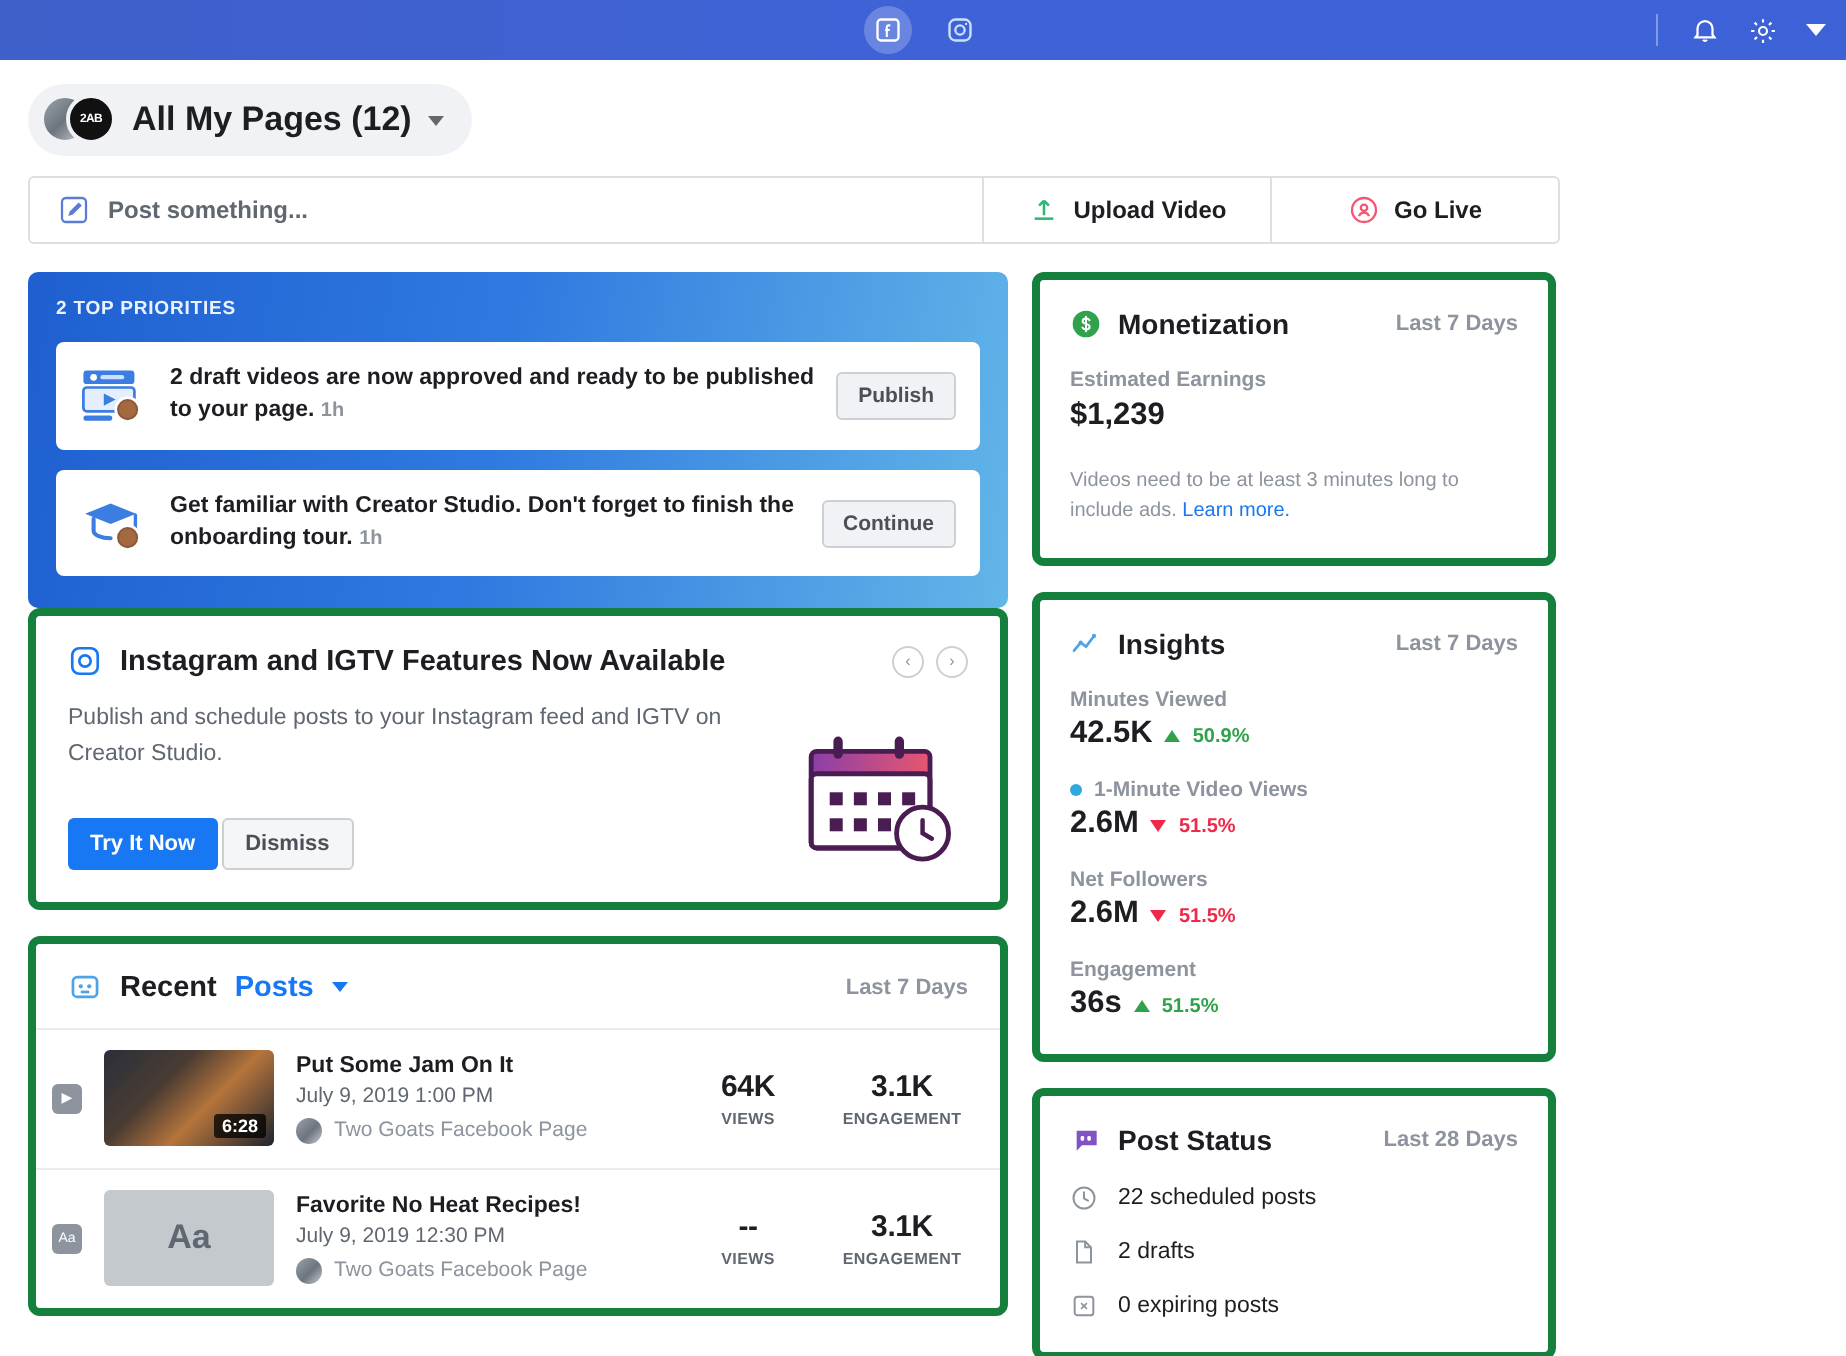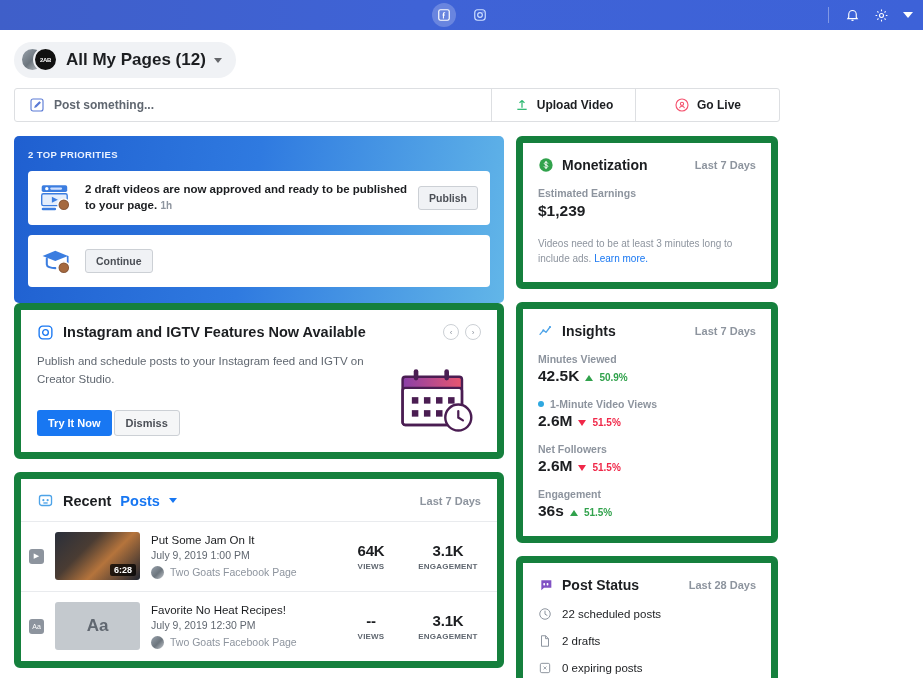--- a/index.html
+++ b/index.html
@@ -75,21 +75,21 @@
   .prio-card:last-child { margin-bottom:0; }
   .prio-icon { width:34px; height:30px; flex:none; position:relative; }
   .prio-text { flex:1; font-size:11.5px; font-weight:600; line-height:1.38; color:#1c1e21; }
   .prio-text .ago { color:#8d949e; font-weight:600; font-size:10px; }
   .prio-btn {
     flex:none; background:#f0f2f5; border:1px solid #ccd0d5; border-radius:3px;
     padding:5px 10px; font-size:10.5px; font-weight:700; color:#4b4f56; cursor:pointer;
   }
 
   
-  .card { background:#fff; border:7px solid #15803d; border-radius:6px; }
+  .card { background:#fff; border:4px solid #15803d; border-radius:6px; }
   .card + .card { margin-top:13px; }
 
   
   .igcard { padding:14px 16px 16px 16px; position:relative; overflow:hidden; }
   .ig-head { display:flex; align-items:center; justify-content:space-between; }
   .ig-title { display:flex; align-items:center; gap:9px; font-size:14.5px; font-weight:bold; color:#1c1e21; }
   .ig-arrows { display:flex; gap:6px; }
   .arrow-btn { width:16px;height:16px;border:1px solid #ccd0d5;border-radius:50%;
                display:flex;align-items:center;justify-content:center;color:#8d949e;font-size:8px;cursor:pointer; }
   .ig-body { font-size:11.5px; color:#606770; line-height:1.55; margin-top:12px; max-width:348px; }
@@ -108,21 +108,21 @@
   .post-row { display:flex; align-items:center; gap:11px; padding:10px 16px 11px 8px; border-top:1px solid #e9ebee; }
   .post-type { width:15px;height:15px;border-radius:3px;background:#8d949e;flex:none;
                display:flex;align-items:center;justify-content:center;color:#fff;font-size:7px; }
   .thumb { width:85px; height:48px; border-radius:3px; flex:none; position:relative; overflow:hidden; }
   .thumb.video { background: linear-gradient(135deg,#2a2f3a 0%,#4a3c33 35%,#b5743c 60%,#1e2430 100%); }
   .thumb.text { background:#c4c9ce; display:flex;align-items:center;justify-content:center;
                 color:#606770; font-size:17px; font-weight:600; }
   .dur { position:absolute; right:4px; bottom:4px; background:rgba(0,0,0,0.75); color:#fff;
          font-size:9px; font-weight:700; padding:1px 4px; border-radius:2px; }
   .post-meta { flex:1; min-width:0; }
-  .post-name { font-size:11.5px; font-weight:normal; color:#1c1e21; }
+  .post-name { font-size:11.5px; font-weight:bold; color:#1c1e21; }
   .post-date { font-size:10.5px; color:#606770; margin-top:3px; }
   .post-page { display:flex; align-items:center; gap:6px; margin-top:5px; }
   .pp-av { width:13px;height:13px;border-radius:50%;
            background:linear-gradient(135deg,#9aa3ad,#6c757d 55%,#c8ccd1); flex:none; }
   .pp-name { font-size:10.5px; color:#8d949e; }
   .stat { width:66px; text-align:center; flex:none; }
   .stat .sv { font-size:15px; font-weight:bold; color:#1c1e21; letter-spacing:-0.2px; }
   .stat .sl { font-size:8px; font-weight:bold; color:#606770; letter-spacing:0.2px; margin-top:3px; }
 
   
@@ -259,20 +259,24 @@
 
           <div class="prio-card">
             <div class="prio-icon">
               <svg viewBox="0 0 40 34" width="34" height="30">
                 <path d="M18 5L3 11l15 6 15-6z" fill="#3b7de0"></path>
                 <path d="M8 14v7c0 2.6 4.5 4.4 10 4.4" fill="none" stroke="#3b7de0" stroke-width="2.4" stroke-linecap="round"></path>
                 <path d="M32.6 11.8v7.4" stroke="#3b7de0" stroke-width="2" stroke-linecap="round"></path>
                 <circle cx="28" cy="25" r="7" fill="#8a5a3b" stroke="#fff" stroke-width="1.6"></circle>
                 <circle cx="28" cy="25" r="5" fill="#a5693f"></circle>
               </svg>
+            </div>
+            <div class="prio-text">
+              <span>Get familiar with Creator Studio. Don't forget to finish the onboarding tour.</span>
+              <span class="ago">1h</span>
             </div>
             <button class="prio-btn">Continue</button>
           </div>
         </div>
 
         <div class="card igcard">
           <div class="ig-head">
             <div class="ig-title">
               <svg viewBox="0 0 24 24" width="17" height="17" fill="none" stroke="#1877f2" stroke-width="1.9">
                 <rect x="3" y="3" width="18" height="18" rx="5"></rect>

